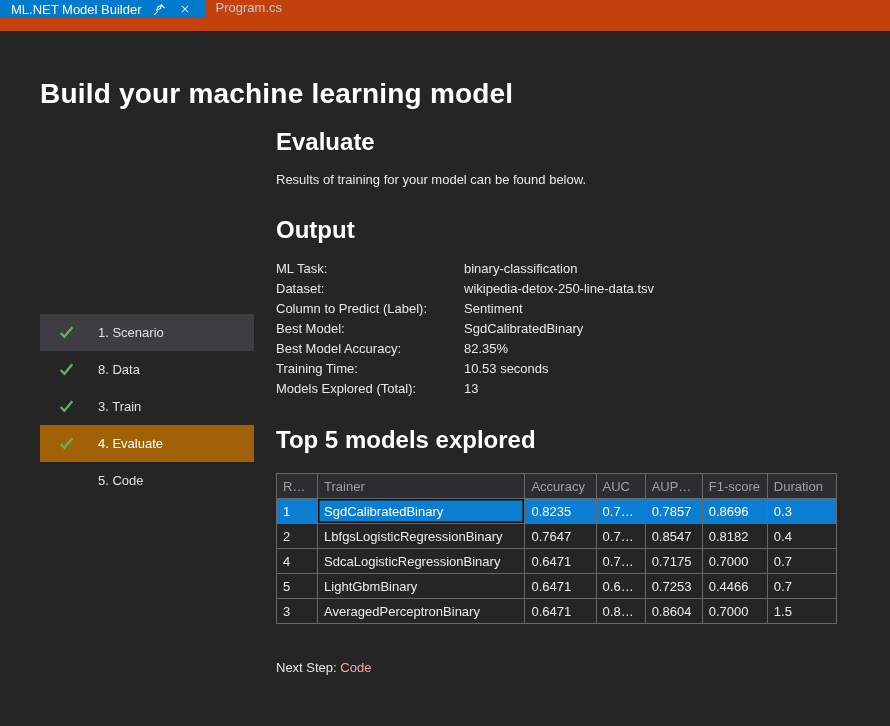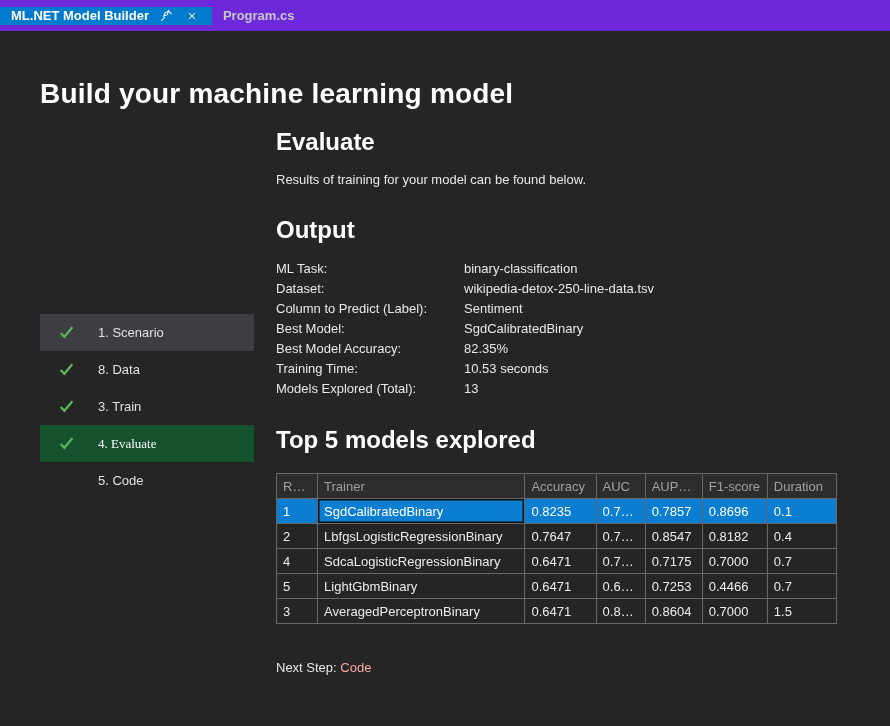--- a/index.html
+++ b/index.html
@@ -5,21 +5,21 @@
   * { box-sizing: border-box; }
   html,body { margin:0; padding:0; background:#1b1b1c; }
   body { font-family:"Liberation Sans", sans-serif; }
 
   .window {
     width:890px; height:726px; background:#252526; overflow:hidden;
     position:relative; color:#e8e8e8;
   }
 
   
-  .tabstrip { height:31px; background:#6d28d9; display:flex; align-items:center;font-weight:bold; }
+  .tabstrip { height:31px; background:#c2410c; display:flex; align-items:flex-start; }
   .tab {
     display:flex; align-items:center; padding:0 11px; font-size:13px;
     color:#c8c8c8; cursor:pointer; white-space:nowrap;
   }
   .tab.active { background:#007ACC; color:#ffffff; }
   .tab .tab-label { margin-right:2px; }
   .tab-icon { display:inline-flex; align-items:center; justify-content:center;
     width:18px; height:18px; margin-left:7px; cursor:pointer; }
   .tab-icon svg { display:block; }
 
@@ -27,21 +27,21 @@
   .content { padding:13px 56px 0 40px; }
   h1 { font-size:28px; font-weight:700; color:#ffffff; margin:34px 0 15px 0; letter-spacing:0.2px; }
   .columns { display:flex; align-items:center; }
 
   
   .steps { width:214px; flex:0 0 214px; }
   .step { display:flex; align-items:center; height:37px; font-size:13px; color:#e0e0e0; cursor:pointer; }
   .step .check { width:22px; height:20px; margin-left:15px; margin-right:21px;
     display:inline-flex; align-items:center; justify-content:center; }
   .step-hover { background:#3e3e42; }
-  .step-selected { background:#14532d; color:#ffffff;font-family:Liberation Serif, serif; }
+  .step-selected { background:#a16207; color:#ffffff; }
 
   
   .main { flex:1; margin-left:22px; min-width:0; }
   h2 { font-size:24px; font-weight:700; color:#ffffff; margin:0; }
   .h-evaluate { margin-top:3px; }
   .desc { font-size:13px; color:#e8e8e8; margin:16px 0 3px 0; }
   .link { color:#3aa0e8; font-size:13px; text-decoration:none; cursor:pointer; display:inline-block; }
   .h-output { margin-top:29px; }
   .fields { margin-top:15px; font-size:13px; }
   .field-row { display:flex; line-height:20px; }
@@ -184,21 +184,21 @@
             </tr>
           </thead>
           <tbody>
             <tr class="selected">
               <td>1</td>
               <td class="focus-cell">SgdCalibratedBinary</td>
               <td>0.8235</td>
               <td>0.7576</td>
               <td>0.7857</td>
               <td>0.8696</td>
-              <td>0.1</td>
+              <td>0.3</td>
             </tr>
             <tr>
               <td>2</td>
               <td>LbfgsLogisticRegressionBinary</td>
               <td>0.7647</td>
               <td>0.7879</td>
               <td>0.8547</td>
               <td>0.8182</td>
               <td>0.4</td>
             </tr>

